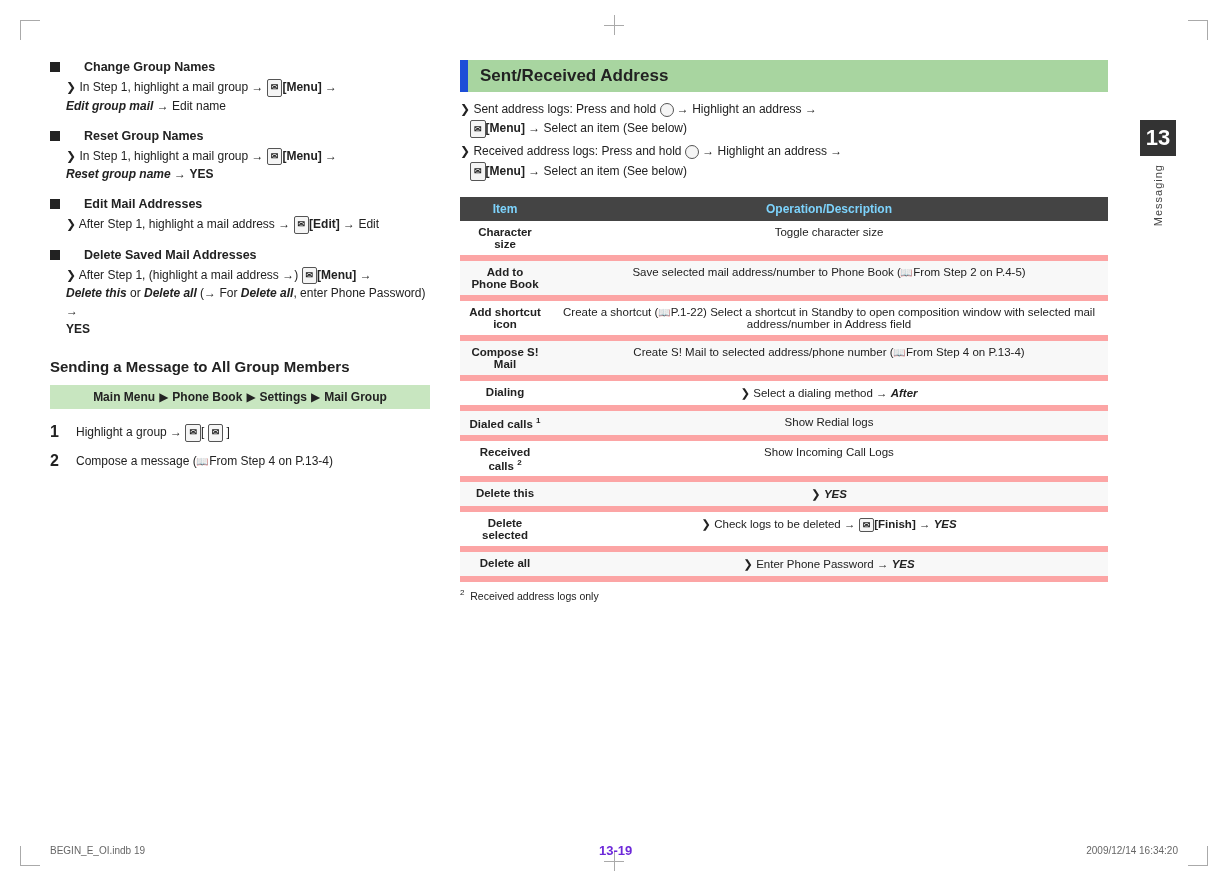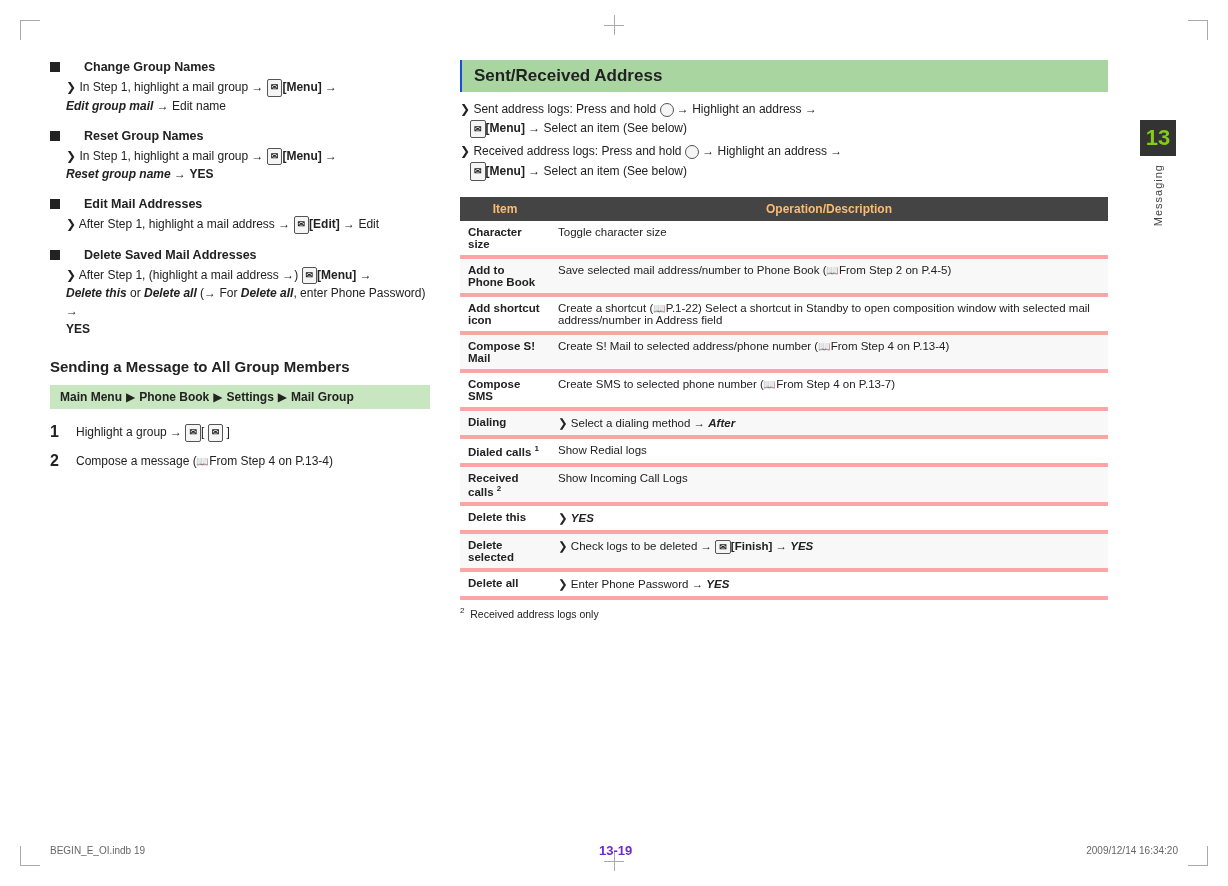--- a/index.html
+++ b/index.html
@@ -148,20 +148,21 @@
 
     .breadcrumb-bar {
       background: #c8e6c0;
       padding: 5px 10px;
       font-size: 12px;
       display: flex;
       align-items: center;
       gap: 4px;
       margin-bottom: 14px;
       font-weight: normal;
+      justify-content: center;
     }
 
     .breadcrumb-bar span.bold {
       font-weight: bold;
     }
 
     .step-row {
       display: flex;
       align-items: flex-start;
       gap: 10px;
@@ -208,21 +209,21 @@
     .right-col {
       flex: 1;
     }
 
     .sent-title-bar {
       background: #a8d5a0;
       padding: 6px 12px;
       font-size: 17px;
       font-weight: bold;
       margin-bottom: 8px;
-      border-left: 2px solid #1d4ed8;
+      border-left: 8px solid #1d4ed8;
     }
 
     .sent-intro {
       font-size: 12px;
       line-height: 1.6;
       margin-bottom: 16px;
     }
 
     .sent-intro p {
       margin-bottom: 4px;
@@ -230,56 +231,57 @@
 
     
     .address-table {
       width: 100%;
       border-collapse: collapse;
       font-size: 11.5px;
     }
 
     .address-table thead tr th {
       background: #444;
-      color: #fdba74;
+      color: #7dd3fc;
       padding: 5px 8px;
       text-align: center;
       font-weight: bold;
       font-size: 12px;
     }
 
     .address-table thead tr th:first-child {
       width: 90px;
       text-align: center;
     }
 
     .address-table tbody tr td {
       padding: 5px 8px;
-      border-bottom: 4px solid #fca5a5;
+      border-bottom: 6px solid #fca5a5;
       vertical-align: top;
+      text-align: center;
     }
 
     .address-table tbody tr td:first-child {
       font-weight: bold;
       font-size: 11.5px;
     }
 
     .address-table tbody tr:nth-child(even) td {
       background: #f8f8f8;
     }
 
     .table-footnotes {
       font-size: 10.5px;
       margin-top: 5px;
       line-height: 1.6;
     }
 
     .chapter-box {
       background: #333;
-      color: #84cc16;
+      color: #ffffff;
       font-size: 22px;
       font-weight: bold;
       width: 36px;
       height: 36px;
       display: flex;
       align-items: center;
       justify-content: center;
       margin-top: 60px;
       margin-bottom: 4px;
     }
@@ -440,24 +442,20 @@
           </tr>
           <tr>
             <td>Add shortcut icon</td>
             <td>Create a shortcut (<span style="font-size:10px;">📖</span>P.1-22) Select a shortcut in Standby to open composition window with selected mail address/number in Address field</td>
           </tr>
           <tr>
             <td>Compose S! Mail</td>
             <td>Create S! Mail to selected address/phone number (<span style="font-size:10px;">📖</span>From Step 4 on P.13-4)</td>
           </tr>
           <tr>
-            <td>Compose SMS</td>
-            <td>Create SMS to selected phone number (<span style="font-size:10px;">📖</span>From Step 4 on P.13-7)</td>
-          </tr>
-          <tr>
             <td>Dialing</td>
             <td>❯ Select a dialing method → <span class="italic-bold">After</span></td>
           </tr>
           <tr>
             <td>Dialed calls <sup>1</sup></td>
             <td>Show Redial logs</td>
           </tr>
           <tr>
             <td>Received calls <sup>2</sup></td>
             <td>Show Incoming Call Logs</td>

